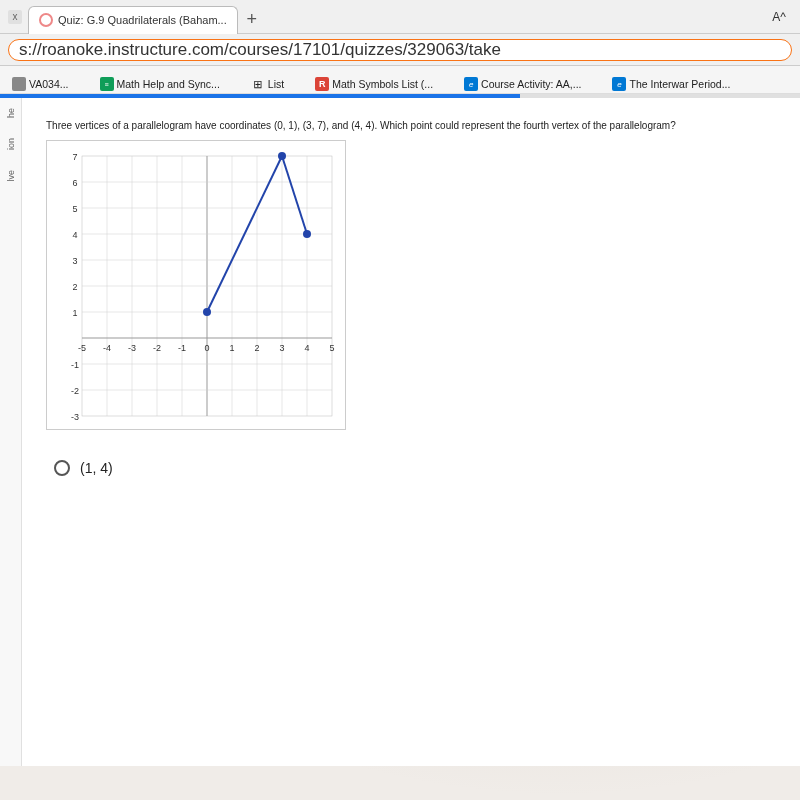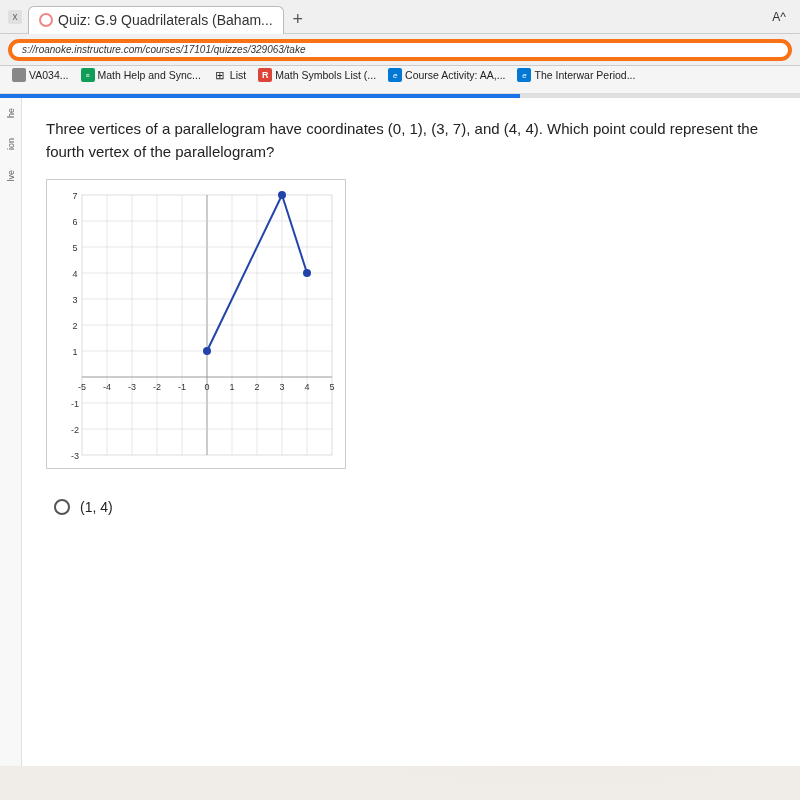--- a/index.html
+++ b/index.html
@@ -56,21 +56,21 @@
       padding: 0 4px;
     }
     .tab {
       display: flex;
       align-items: center;
       background: #f0f0f0;
       border: 1px solid #bbb;
       border-bottom: none;
       border-radius: 6px 6px 0 0;
       padding: 4px 10px;
-      font-size: 14px;
+      font-size: 11px;
       color: #333;
       height: 28px;
       gap: 5px;
       cursor: pointer;
     }
     .tab.active {
       background: #fff;
       z-index: 2;
     }
     .tab-favicon {
@@ -93,38 +93,37 @@
       align-items: center;
       background: #f0f0f0;
       height: 32px;
       padding: 0 8px;
       border-bottom: 1px solid #ccc;
       gap: 6px;
     }
     .address-input {
       flex: 1;
       background: #fff;
-      border: 4px solid #f97316;
+      border: 1px solid #f97316;
       border-radius: 12px;
       padding: 2px 10px;
-      font-size: 10px;
+      font-size: 17px;
       color: #333;
       height: 22px;
-      font-style: italic;
     }
 
     
     .bookmarks-bar {
       display: flex;
-      align-items: flex-start;
+      align-items: flex-end;
       background: #f5f5f5;
       height: 28px;
       padding: 0 6px;
       border-bottom: 1px solid #ddd;
-      gap: 0;
+      gap: 19px;
       overflow: hidden;
     }
     .bookmark-item {
       display: flex;
       align-items: center;
       gap: 3px;
       padding: 2px 6px;
       font-size: 10.5px;
       color: #222;
       cursor: pointer;
@@ -181,24 +180,24 @@
     
     .main-content {
       flex: 1;
       padding: 20px 24px 16px 24px;
       overflow-y: auto;
       background: #fff;
       position: relative;
     }
 
     .question-text {
-      font-size: 15px;
+      font-size: 10px;
       color: #222;
       line-height: 1.5;
-      margin-bottom: 16px;
+      margin-bottom: 7px;
     }
 
     
     .graph-container {
       margin: 0 0 20px 0;
       display: flex;
       justify-content: flex-start;
     }
 
     .graph-svg-wrap {

